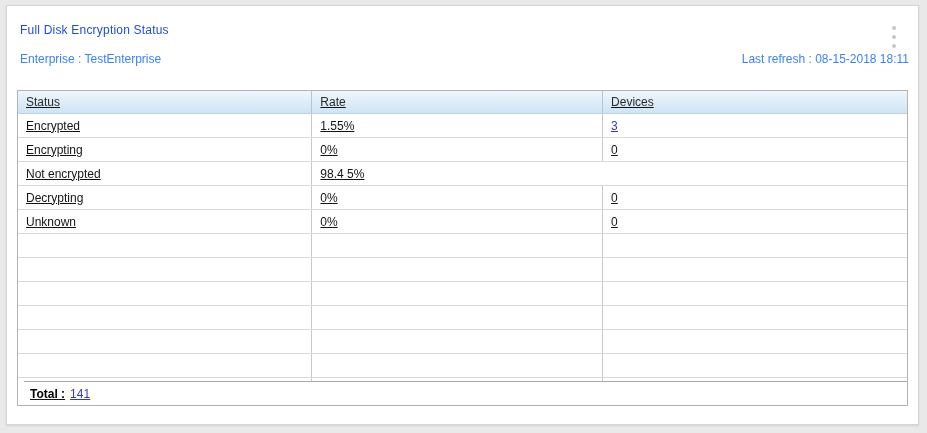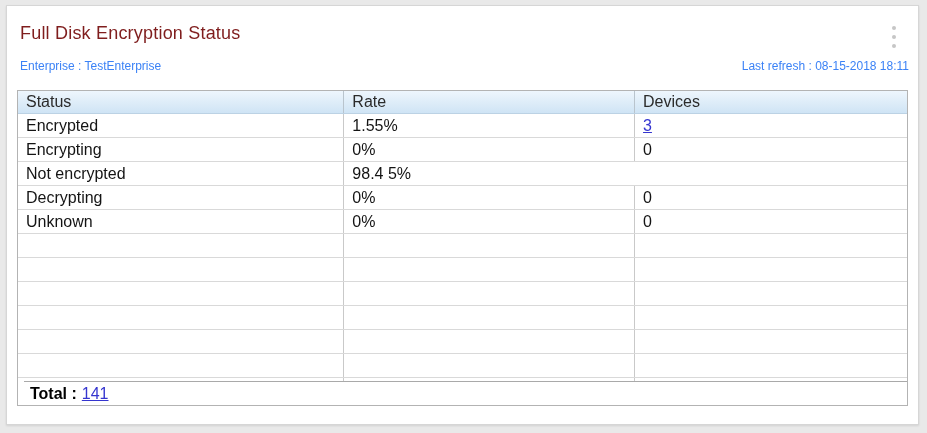--- a/index.html
+++ b/index.html
@@ -15,23 +15,23 @@
     width: 913px; height: 420px;
     background: #ffffff;
     border: 1px solid #d6d6d6;
     box-shadow: 0 1px 2px rgba(0,0,0,0.10);
   }
   .title-row {
     position: relative;
     padding: 17px 14px 0 13px;
   }
   .card-title {
-    font-size: 18px;
+    font-size: 12px;
     font-weight: 400;
-    color: #7f1d1d;
+    color: #1d4ed8;
     letter-spacing: 0.2px;
   }
   .kebab-menu {
     position: absolute;
     top: 18px; right: 16px;
     width: 16px; height: 26px;
     display: flex;
     flex-direction: column;
     align-items: center;
     justify-content: space-between;
@@ -52,39 +52,40 @@
     font-size: 12px;
     color: #3b82f6;
   }
   .grid {
     position: absolute;
     left: 10px; right: 10px;
     top: 84px; bottom: 18px;
     border: 1px solid #b3b3b3;
     display: flex;
     flex-direction: column;
-    font-size: 16px;
+    font-size: 12px;
     color: #141414;
+    text-decoration: underline;
   }
   .thead {
     display: flex;
     height: 23px;
     background: linear-gradient(180deg, #eef6fd 0%, #ddecf8 55%, #cfe4f5 100%);
     border-bottom: 1px solid #bcd2e4;
     color: #2b2b2b;
   }
   .th, .td {
     display: flex;
     align-items: center;
     padding-left: 8px;
     overflow: hidden;
     white-space: nowrap;
   }
   .c1 { width: 33.0%; }
-  .c2 { width: 32.7%; border-left: 1px solid #c9c9c9; margin-left: 32px; }
+  .c2 { width: 32.7%; border-left: 1px solid #c9c9c9; }
   .c3 { flex: 1;      border-left: 1px solid #c9c9c9; }
   .thead .c2, .thead .c3 { border-left: 1px solid #b9c4cd; }
   .tbody { display: flex; flex-direction: column; flex: 1; }
   .tr {
     display: flex;
     height: 24px;
     border-bottom: 1px solid #d9d9d9;
   }
   .tr.filler {
     flex: 1;

